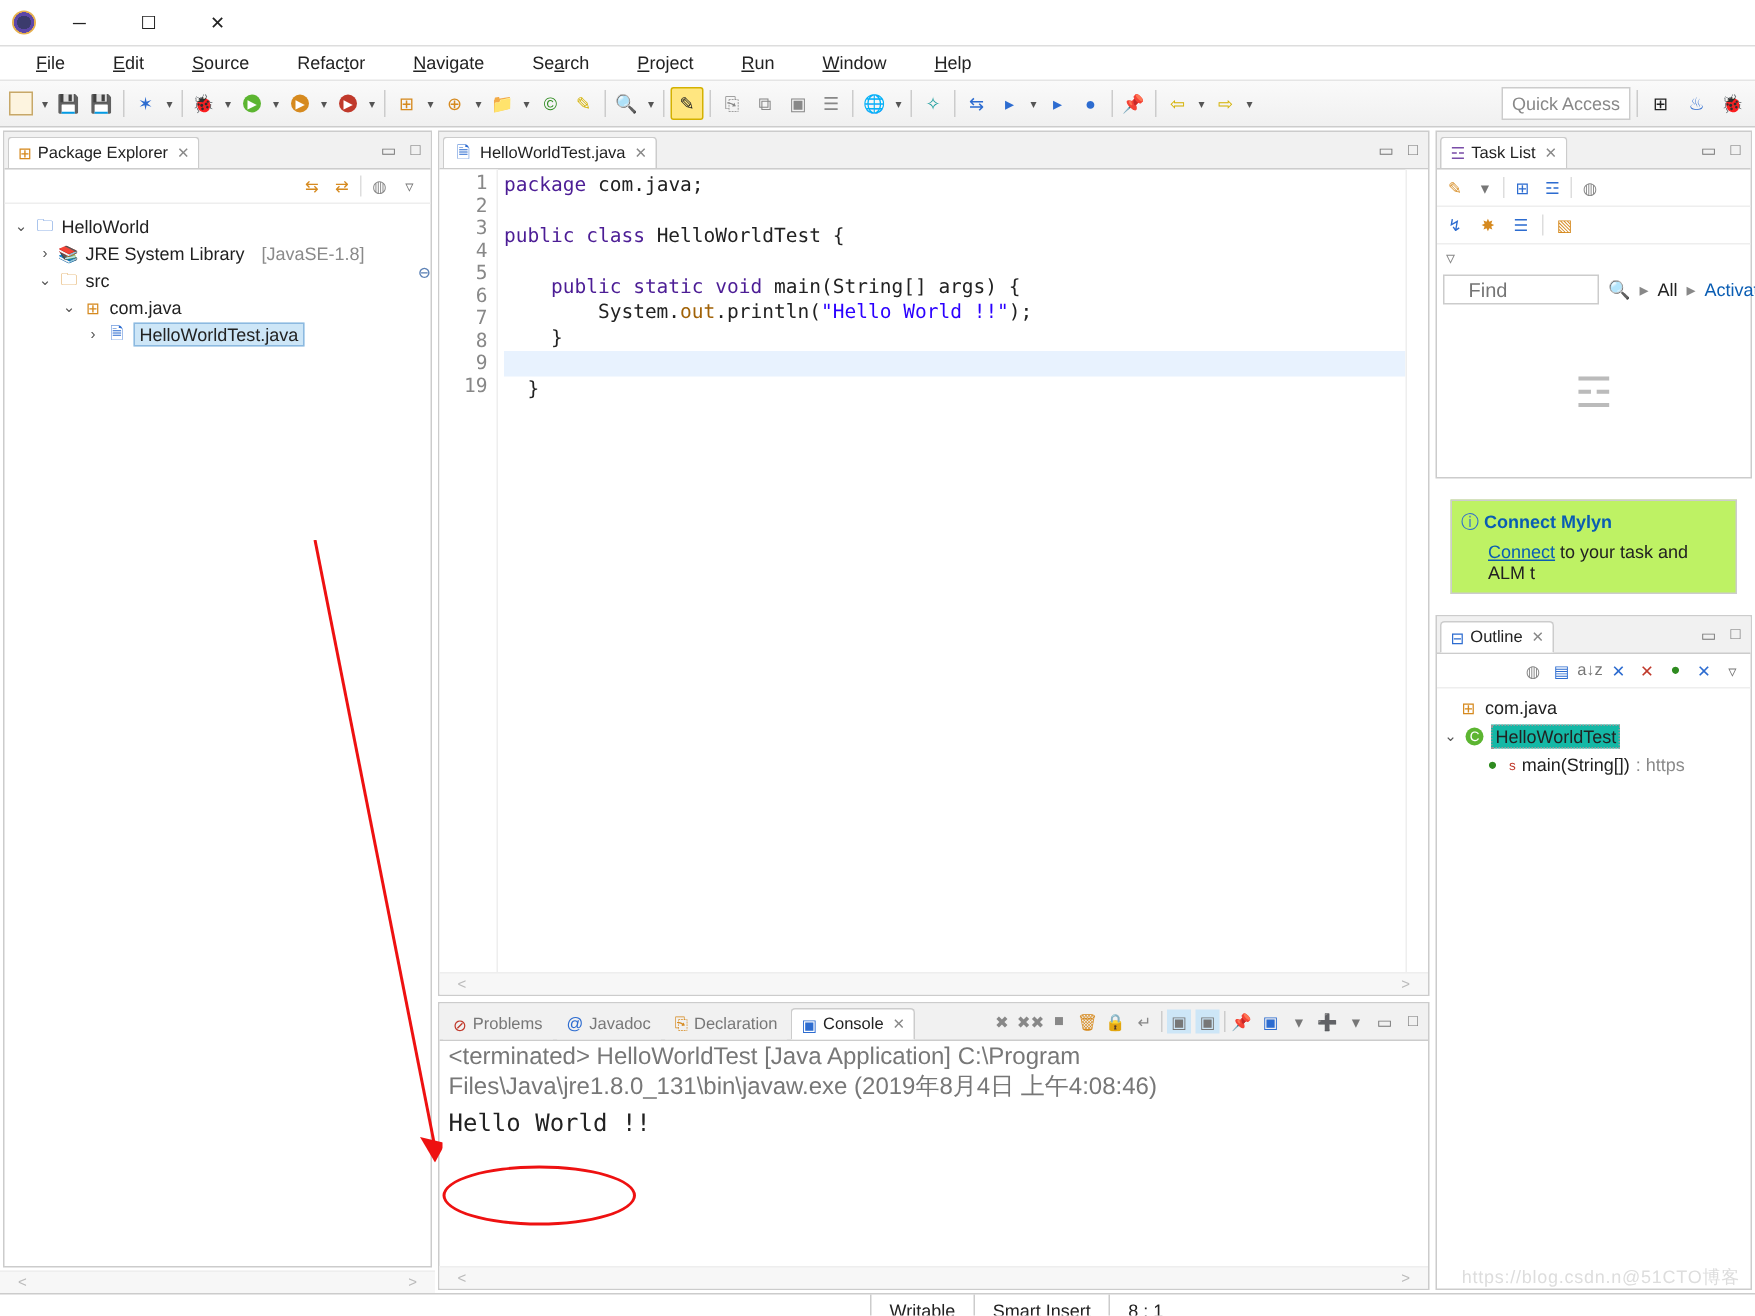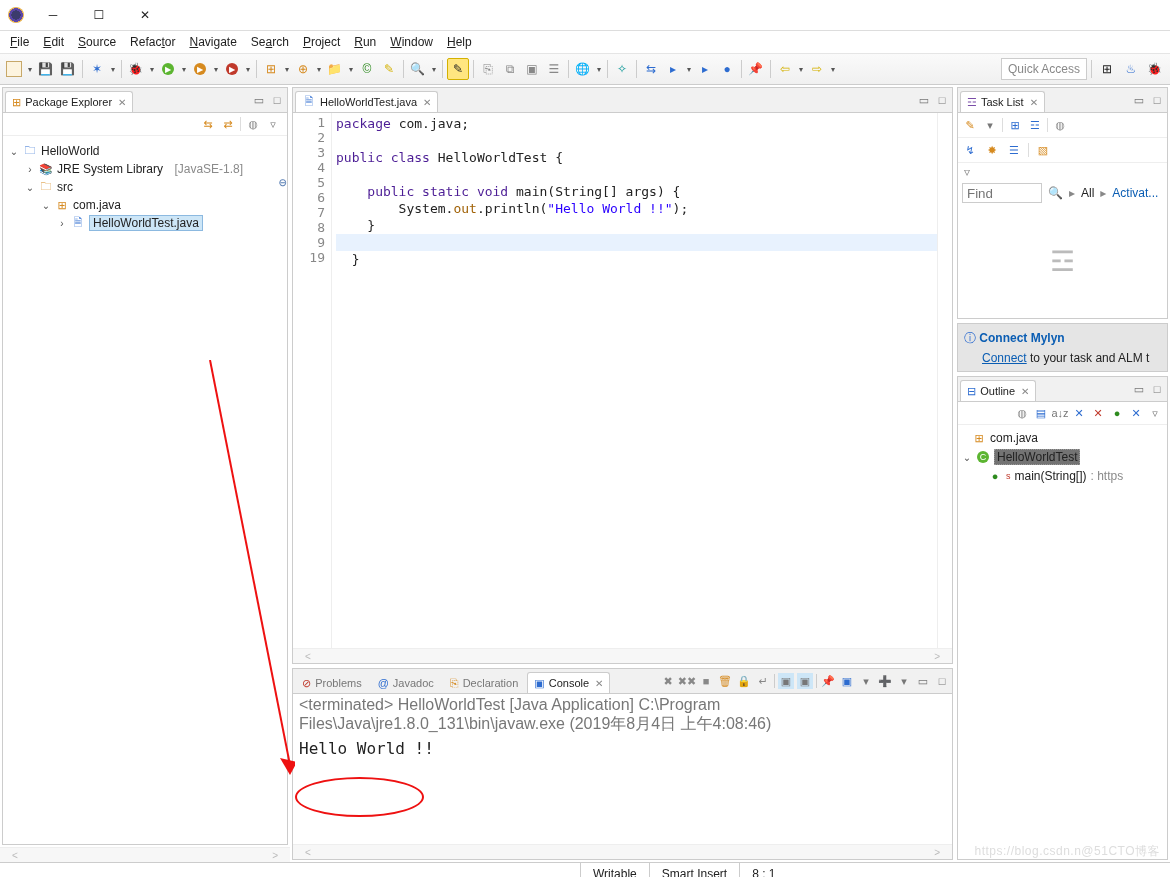--- a/index.html
+++ b/index.html
@@ -1,20 +1,20 @@
 <!DOCTYPE html>
 <html><head>
 <meta charset="utf-8">
 <style>
   html,body{margin:0;padding:0;font-family:"Segoe UI",Tahoma,sans-serif;font-size:12px;color:#222;background:#fff;width:1170px;height:877px;overflow:hidden}
   .title-bar{height:30px;display:flex;align-items:center;padding:0 8px;border-bottom:1px solid #ddd;background:#fff}
   .title-bar .eclipse-icon{width:16px;height:16px;margin-right:6px;background:radial-gradient(circle at 50% 50%,#3b3b6d 0,#3b3b6d 40%,#5d47a9 41%,#5d47a9 60%,#e6b04e 61%,#e6b04e 80%,#fff 81%);border-radius:50%}
   .title-bar .title-text{flex:1}
   .winbtn{width:46px;height:30px;display:flex;align-items:center;justify-content:center;font-family:sans-serif}
-  .menu-bar{height:22px;display:flex;align-items:center;padding:0 4px;gap:2px}
+  .menu-bar{height:22px;display:flex;align-items:center;padding:0 18px;gap:20px}
   .menu-item{padding:2px 6px}
   .menu-item u{text-decoration:underline}
   .toolbar{height:26px;display:flex;align-items:center;padding:2px 4px;gap:2px;border-top:1px solid #e5e5e5;border-bottom:1px solid #ccc;background:linear-gradient(#fafafa,#f0f0f0)}
   .tbtn{width:20px;height:20px;display:flex;align-items:center;justify-content:center;border-radius:2px}
   .tsep{width:1px;height:18px;background:#ccc;margin:0 2px}
   .tdrop{width:8px;text-align:center;color:#555;font-size:8px}
   .quick-access{margin-left:auto;border:1px solid #ccc;padding:1px 6px;background:#fff;color:#888;height:18px;line-height:18px}
   .persp-btn{width:22px;height:22px;display:flex;align-items:center;justify-content:center}
   .workspace{position:relative;display:flex;height:calc(877px - 30px - 22px - 26px - 22px)}
   .view{border:1px solid #ccc;background:#fff;display:flex;flex-direction:column;margin:2px}
@@ -45,26 +45,26 @@
   .marker-bar{width:14px;background:#fff;border-left:1px solid #eee}
   .scrollbar-h{height:14px;border-top:1px solid #eee;background:#f7f7f7;display:flex;align-items:center;padding:0 12px;color:#bbb;font-size:10px}
   
   .bottom-panel{border:1px solid #ccc;margin:2px;display:flex;flex-direction:column;height:190px}
   .bottom-tabbar{height:24px;display:flex;align-items:flex-end;background:#f1f1f1;border-bottom:1px solid #ccc;padding:0 2px}
   .console-head{padding:2px 6px;color:#777;font-size:16px}
   .console-body{font-family:Consolas,monospace;font-size:16px;padding:2px 6px;flex:1}
   
   .right-col{width:215px;display:flex;flex-direction:column}
   .find-row{display:flex;align-items:center;gap:6px;padding:2px 4px;font-size:12px}
-  .find-input{border:1px solid #ccc;height:18px;width:70px;padding:0 4px;color:#888}
+  .find-input{border:1px solid #ccc;height:18px;width:70px;padding:0 16px;color:#888}
   .link{color:#0a5db3;text-decoration:underline}
-  .mylyn{border:1px solid #ccc;margin:2px;background:#e5e5e5;padding:6px}
+  .mylyn{border:1px solid #ccc;margin:12px;background:#bef264;padding:6px}
   .mylyn .hdr{color:#0a5db3;font-weight:bold}
   .outline-tree{padding:4px;font-size:12px}
-  .outline-tree .sel2{background:#737373;border:1px dotted #999;padding:0 2px}
+  .outline-tree .sel2{background:#14b8a6;border:1px dotted #999;padding:0 2px}
   .status-bar{height:22px;border-top:1px solid #ccc;display:flex;align-items:center;font-size:12px}
   .status-cell{border-left:1px solid #ccc;height:22px;display:flex;align-items:center;padding:0 12px}
   
   .g-green{color:#2e8b1f}.g-red{color:#c0392b}.g-blue{color:#2d6cd0}.g-orange{color:#d68a1f}.g-yellow{color:#d4b100}.g-purple{color:#7a4da8}.g-teal{color:#1e9e9e}.g-gray{color:#888}
   .ic-box{width:14px;height:14px;border:1px solid #999;background:#fff}
   .run-circle{width:12px;height:12px;border-radius:50%;background:#5cb531;display:flex;align-items:center;justify-content:center;color:#fff;font-size:8px}
   
   .anno-arrow{position:absolute;left:205px;top:275px;width:90px;height:415px;pointer-events:none;z-index:50}
   .anno-ellipse{position:absolute;left:295px;top:692px;width:125px;height:36px;border:2px solid #e11;border-radius:50%;pointer-events:none;z-index:51}
   .watermark{position:absolute;right:10px;bottom:2px;color:#ddd;font-size:12px;letter-spacing:.5px}

